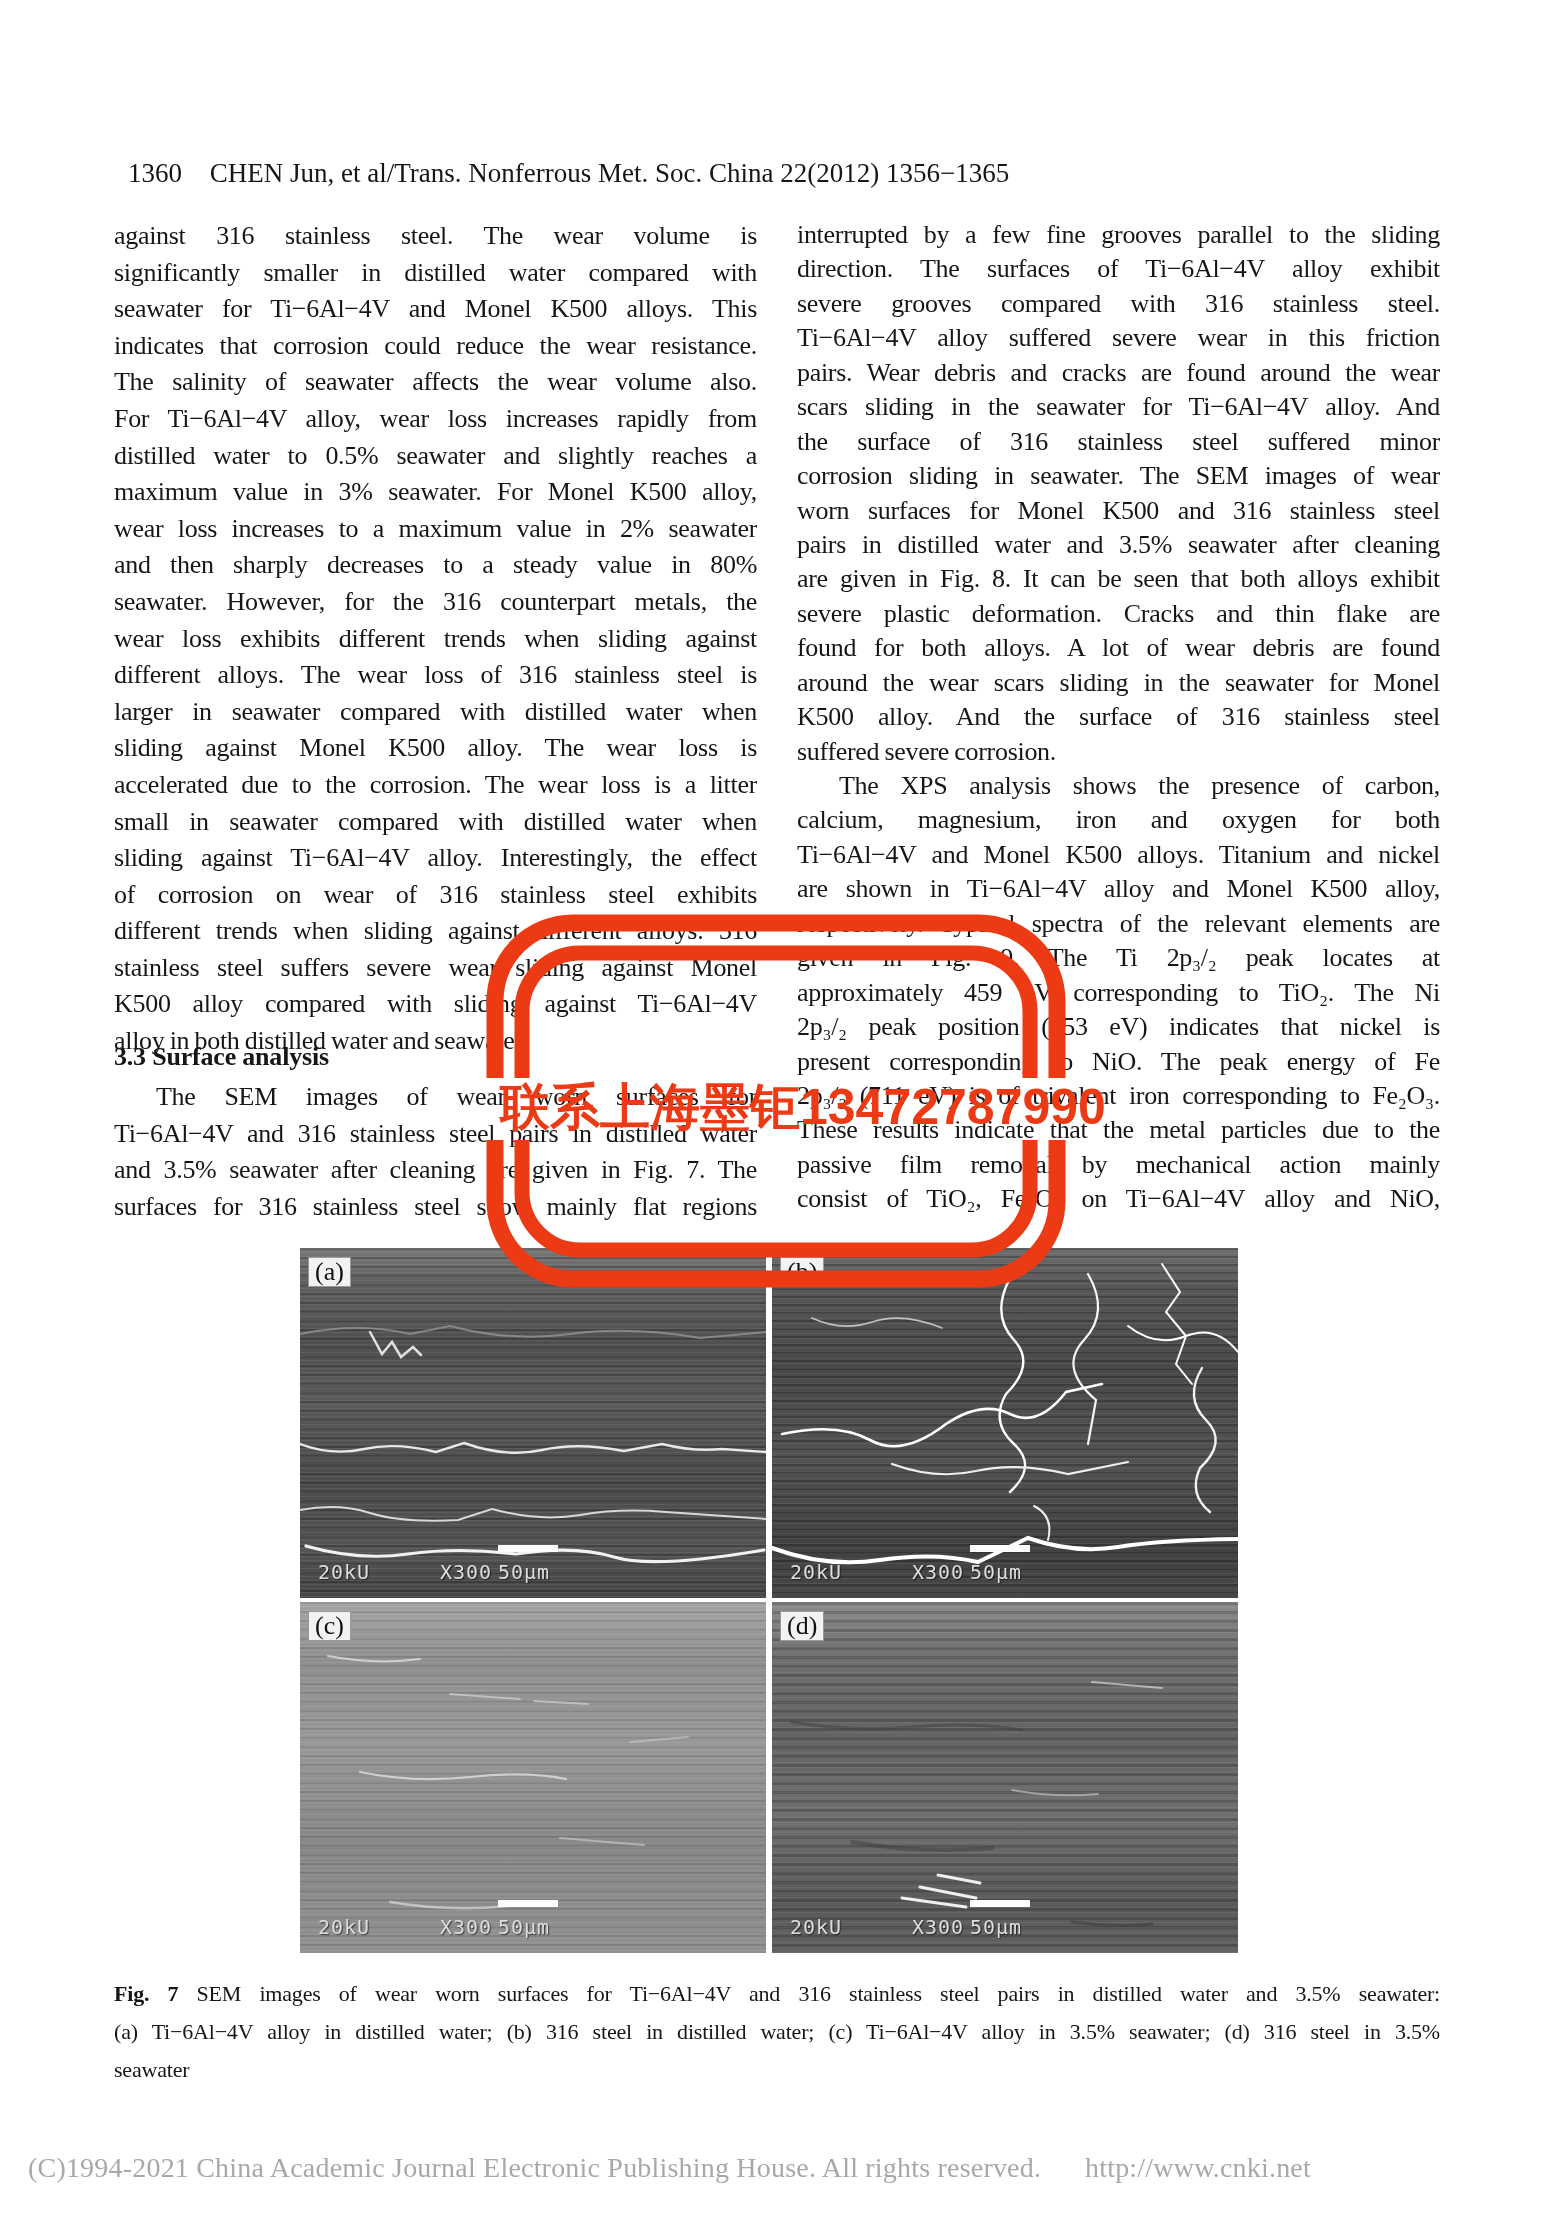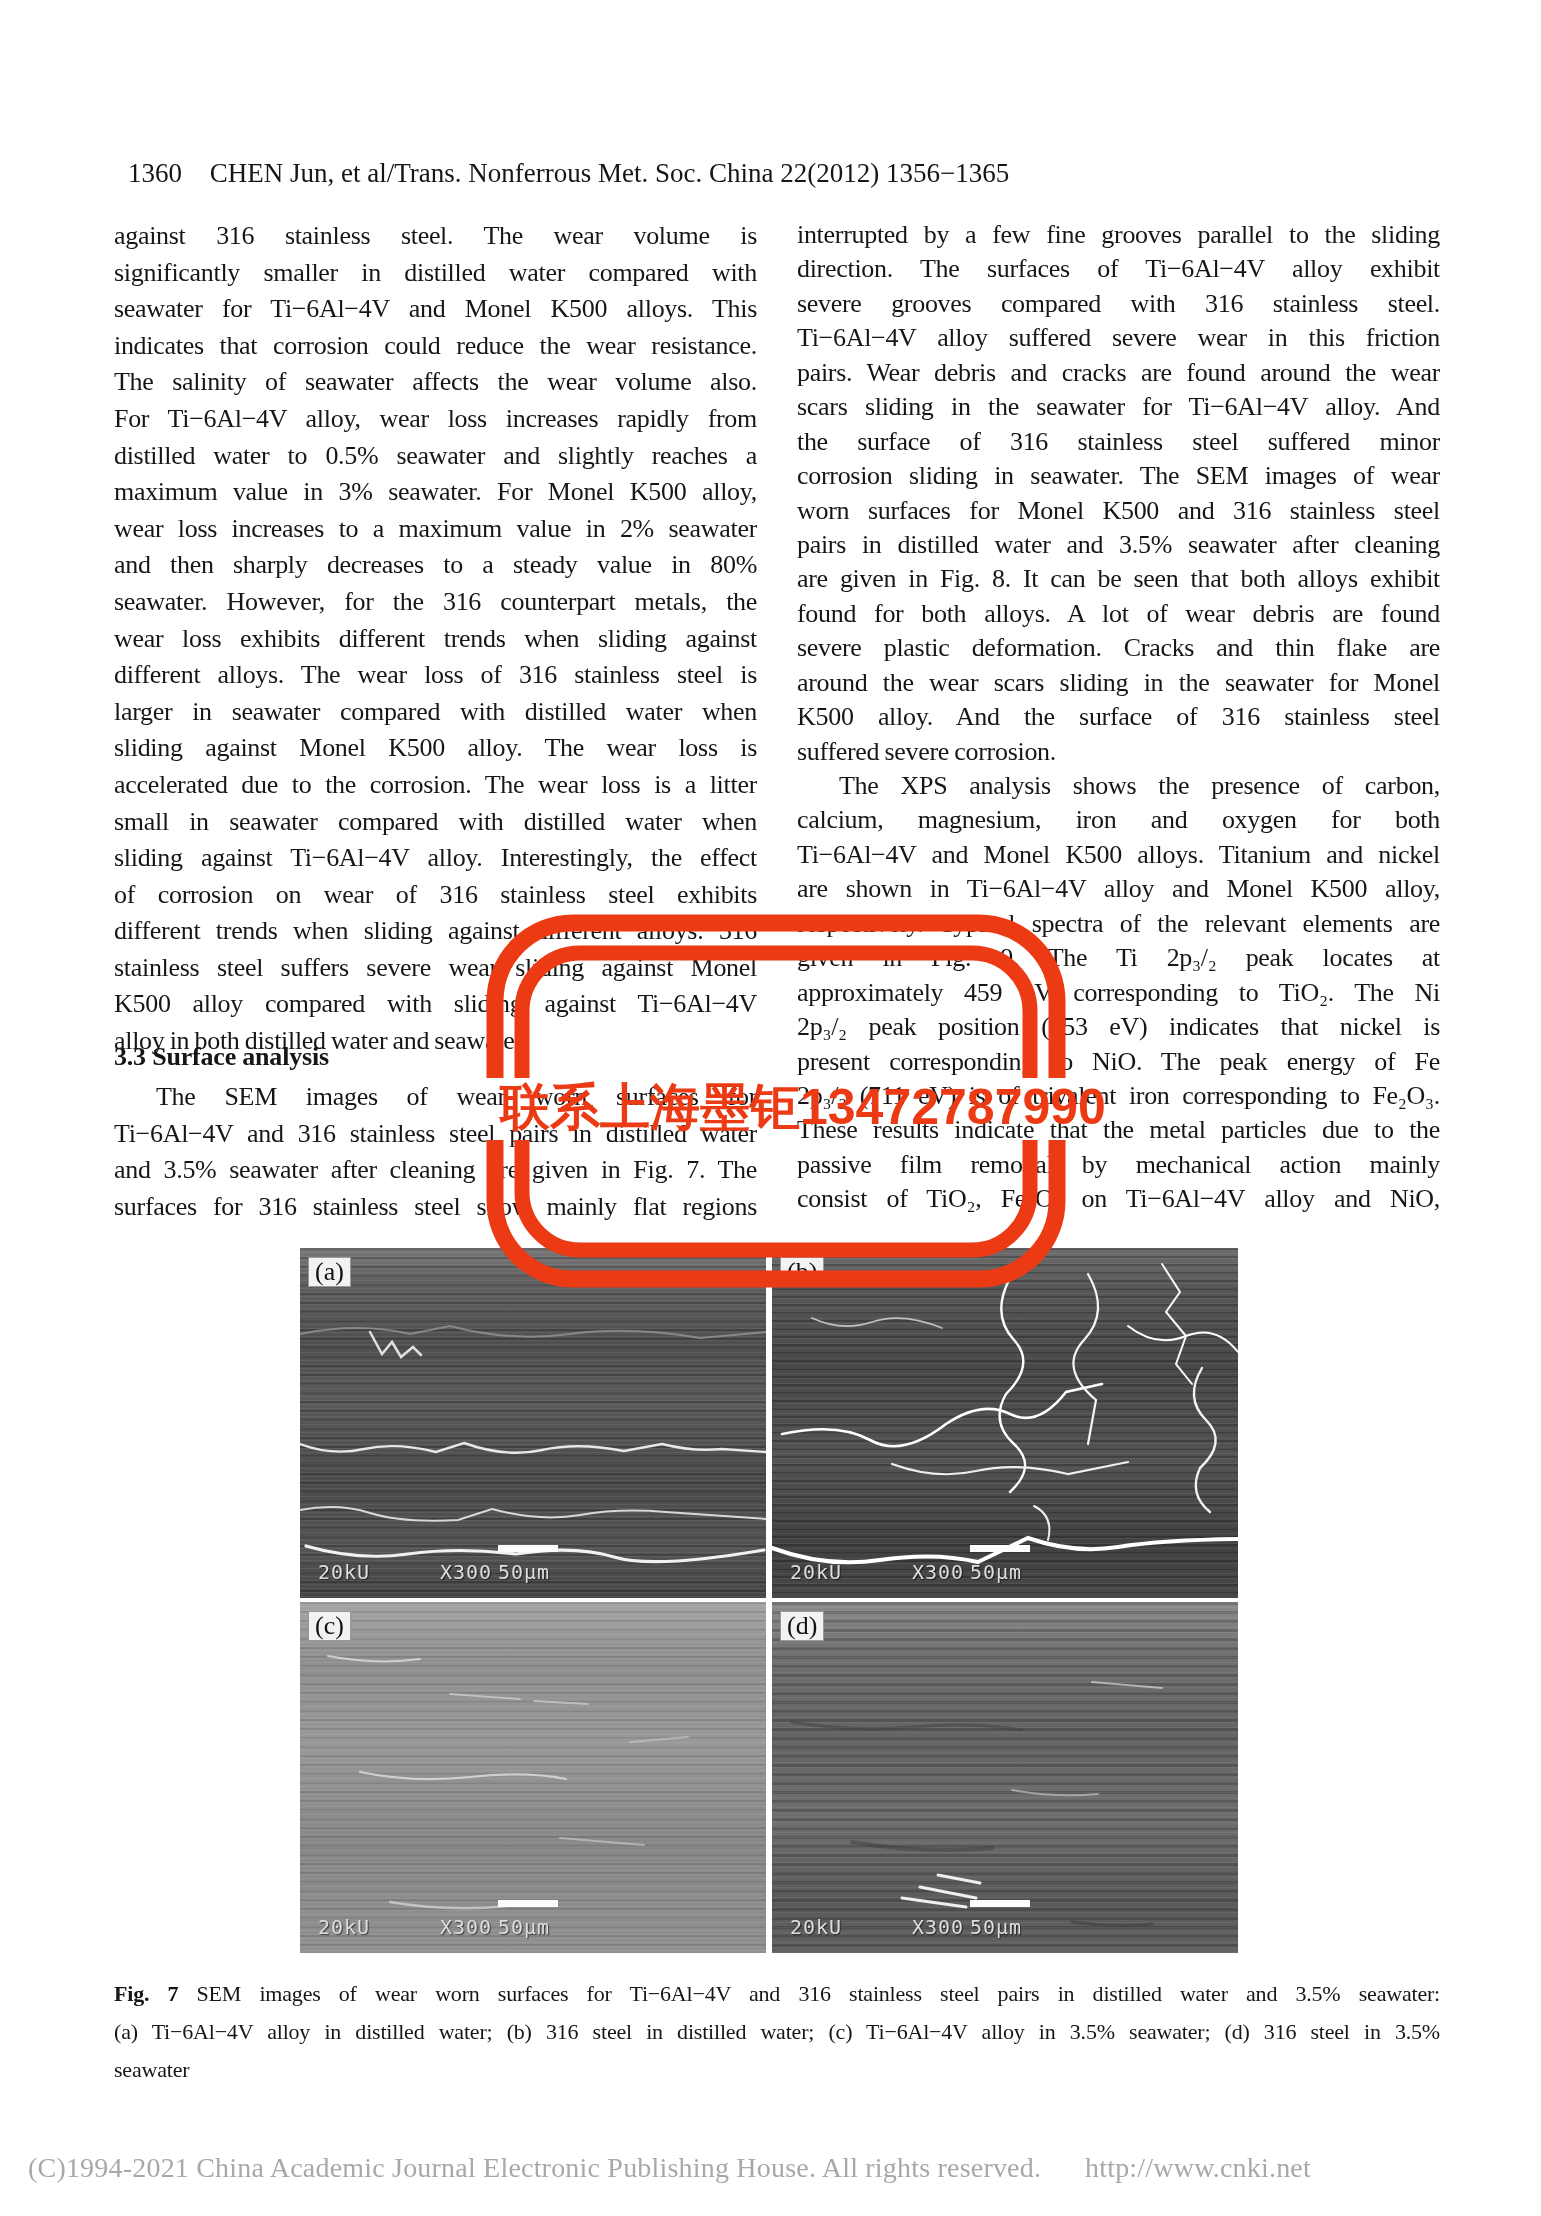--- a/index.html
+++ b/index.html
@@ -117,22 +117,22 @@
       <div class="tline">direction. The surfaces of Ti−6Al−4V alloy exhibit</div>
       <div class="tline">severe grooves compared with 316 stainless steel.</div>
       <div class="tline">Ti−6Al−4V alloy suffered severe wear in this friction</div>
       <div class="tline">pairs. Wear debris and cracks are found around the wear</div>
       <div class="tline">scars sliding in the seawater for Ti−6Al−4V alloy. And</div>
       <div class="tline">the surface of 316 stainless steel suffered minor</div>
       <div class="tline">corrosion sliding in seawater. The SEM images of wear</div>
       <div class="tline">worn surfaces for Monel K500 and 316 stainless steel</div>
       <div class="tline">pairs in distilled water and 3.5% seawater after cleaning</div>
       <div class="tline">are given in Fig. 8. It can be seen that both alloys exhibit</div>
+      <div class="tline">severe plastic deformation. Cracks and thin flake are</div>
       <div class="tline">found for both alloys. A lot of wear debris are found</div>
-      <div class="tline">severe plastic deformation. Cracks and thin flake are</div>
       <div class="tline">around the wear scars sliding in the seawater for Monel</div>
       <div class="tline">K500 alloy. And the surface of 316 stainless steel</div>
       <div class="tline nojust">suffered severe corrosion.</div>
       <div class="tline indent">The XPS analysis shows the presence of carbon,</div>
       <div class="tline">calcium, magnesium, iron and oxygen for both</div>
       <div class="tline">Ti−6Al−4V and Monel K500 alloys. Titanium and nickel</div>
       <div class="tline">are shown in Ti−6Al−4V alloy and Monel K500 alloy,</div>
       <div class="tline">respectively. Typical spectra of the relevant elements are</div>
       <div class="tline">given in Fig. 9. The Ti 2p₃/₂ peak locates at</div>
       <div class="tline">approximately 459 eV corresponding to TiO₂. The Ni</div>

